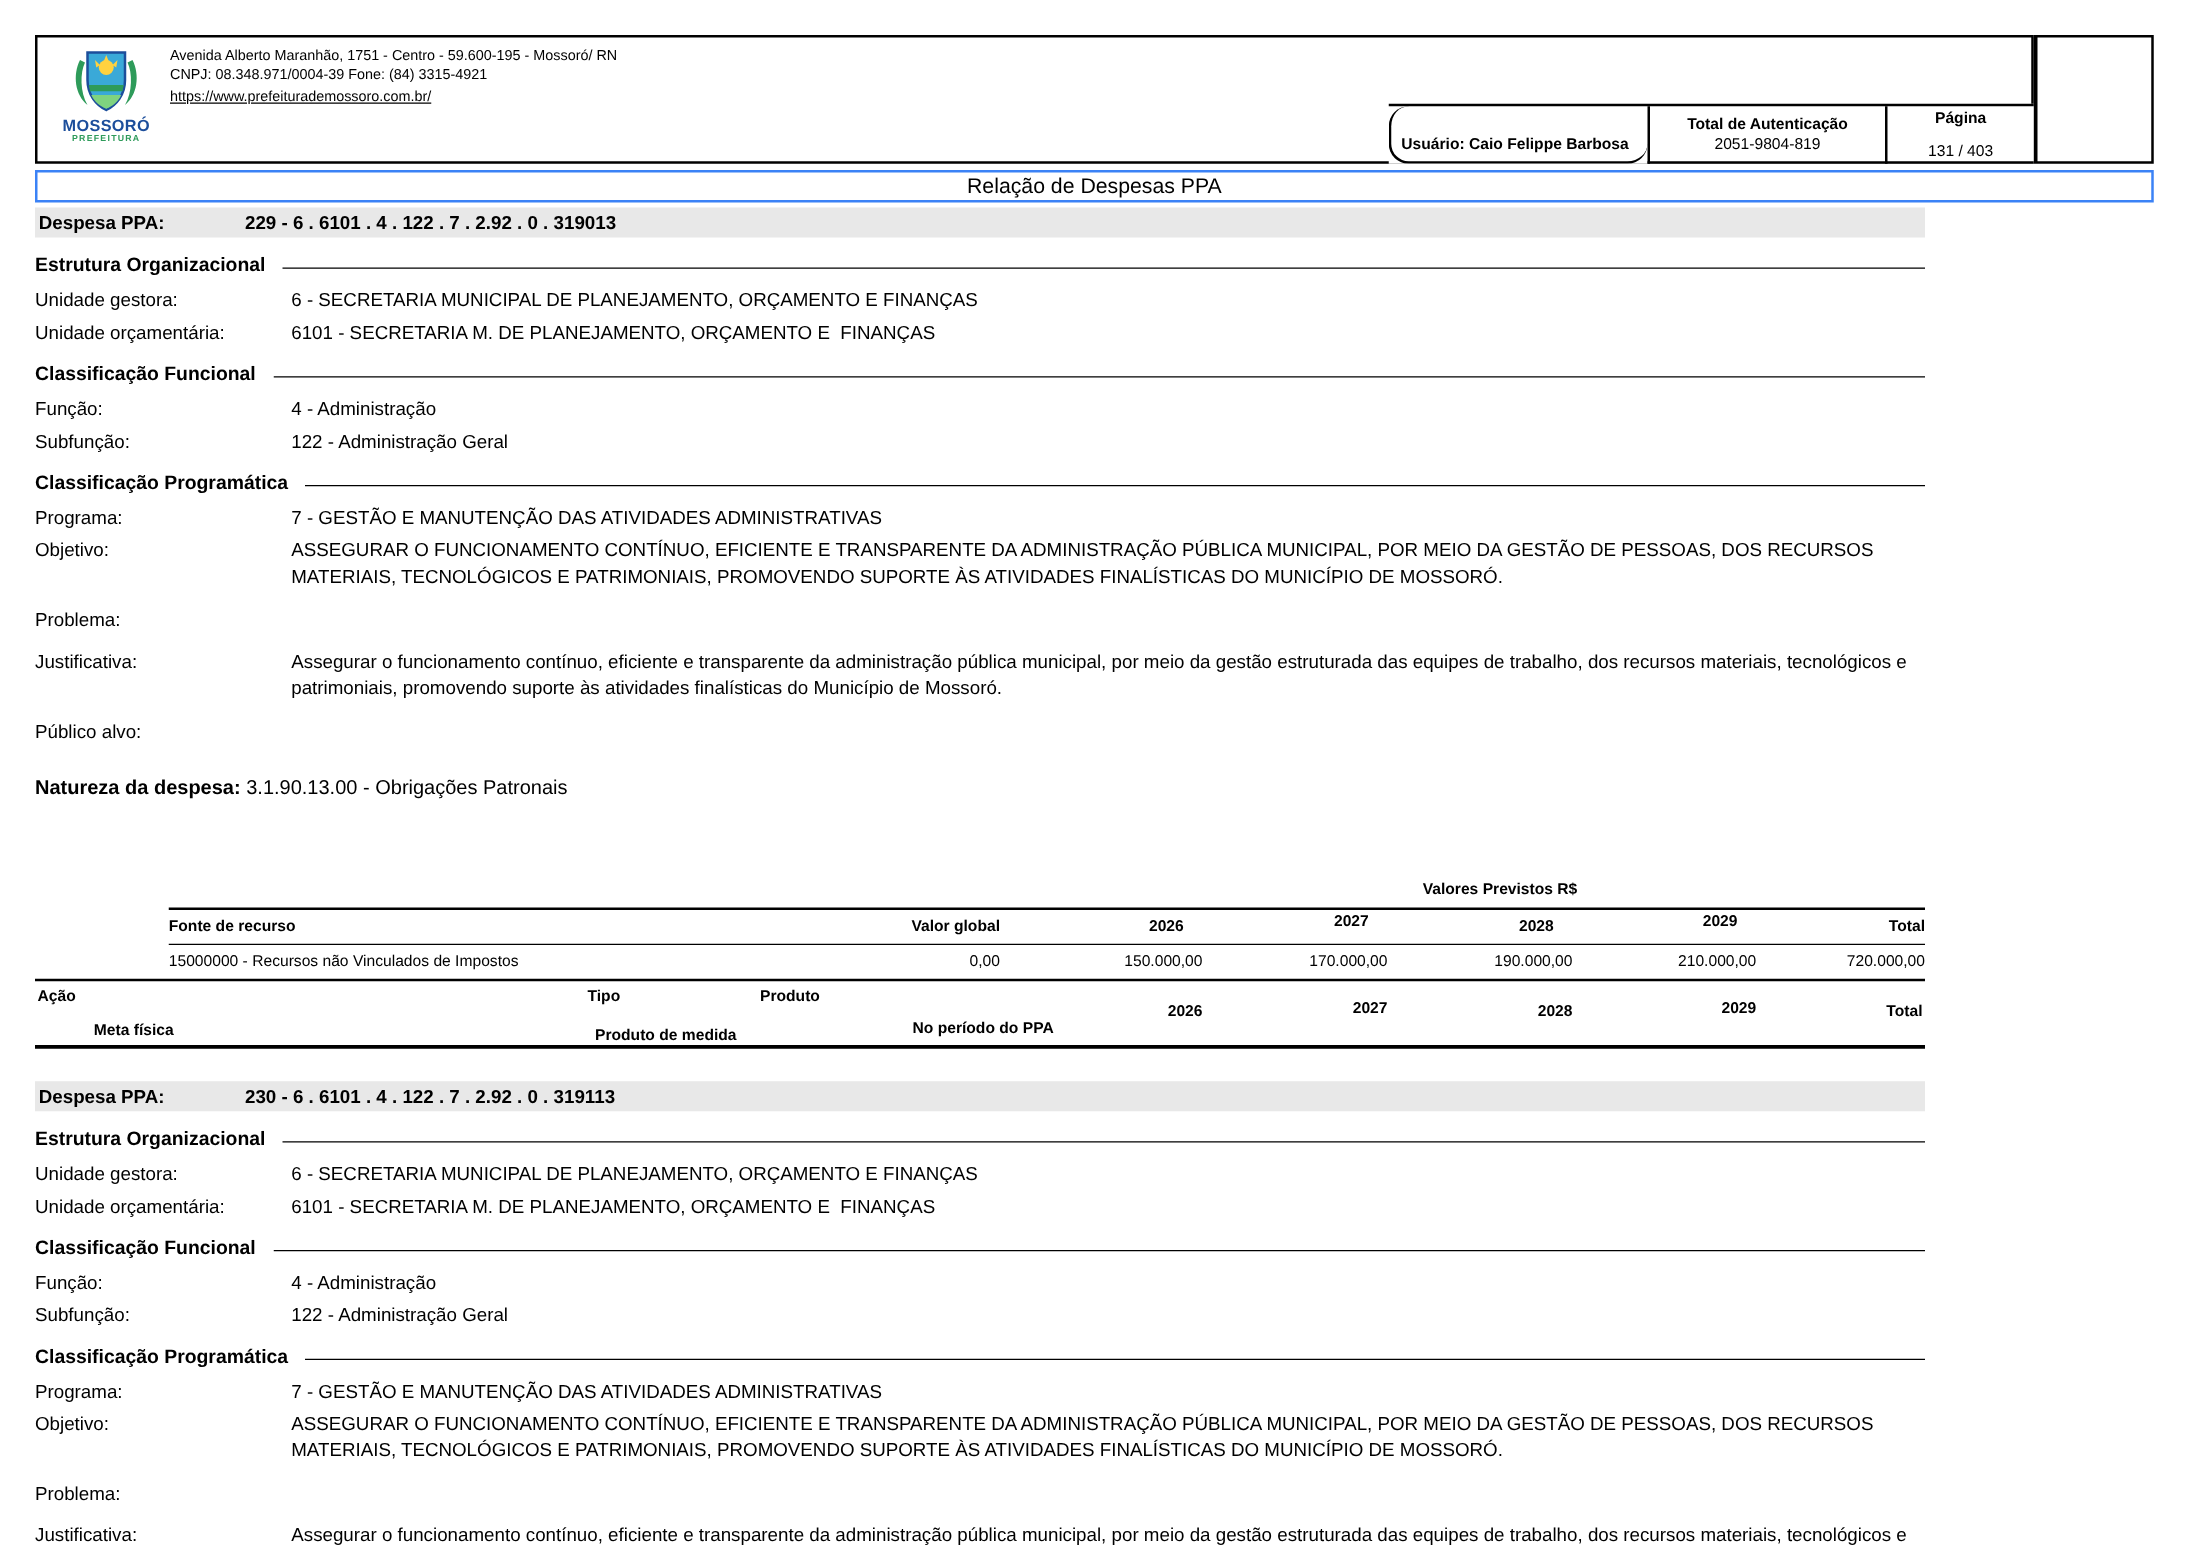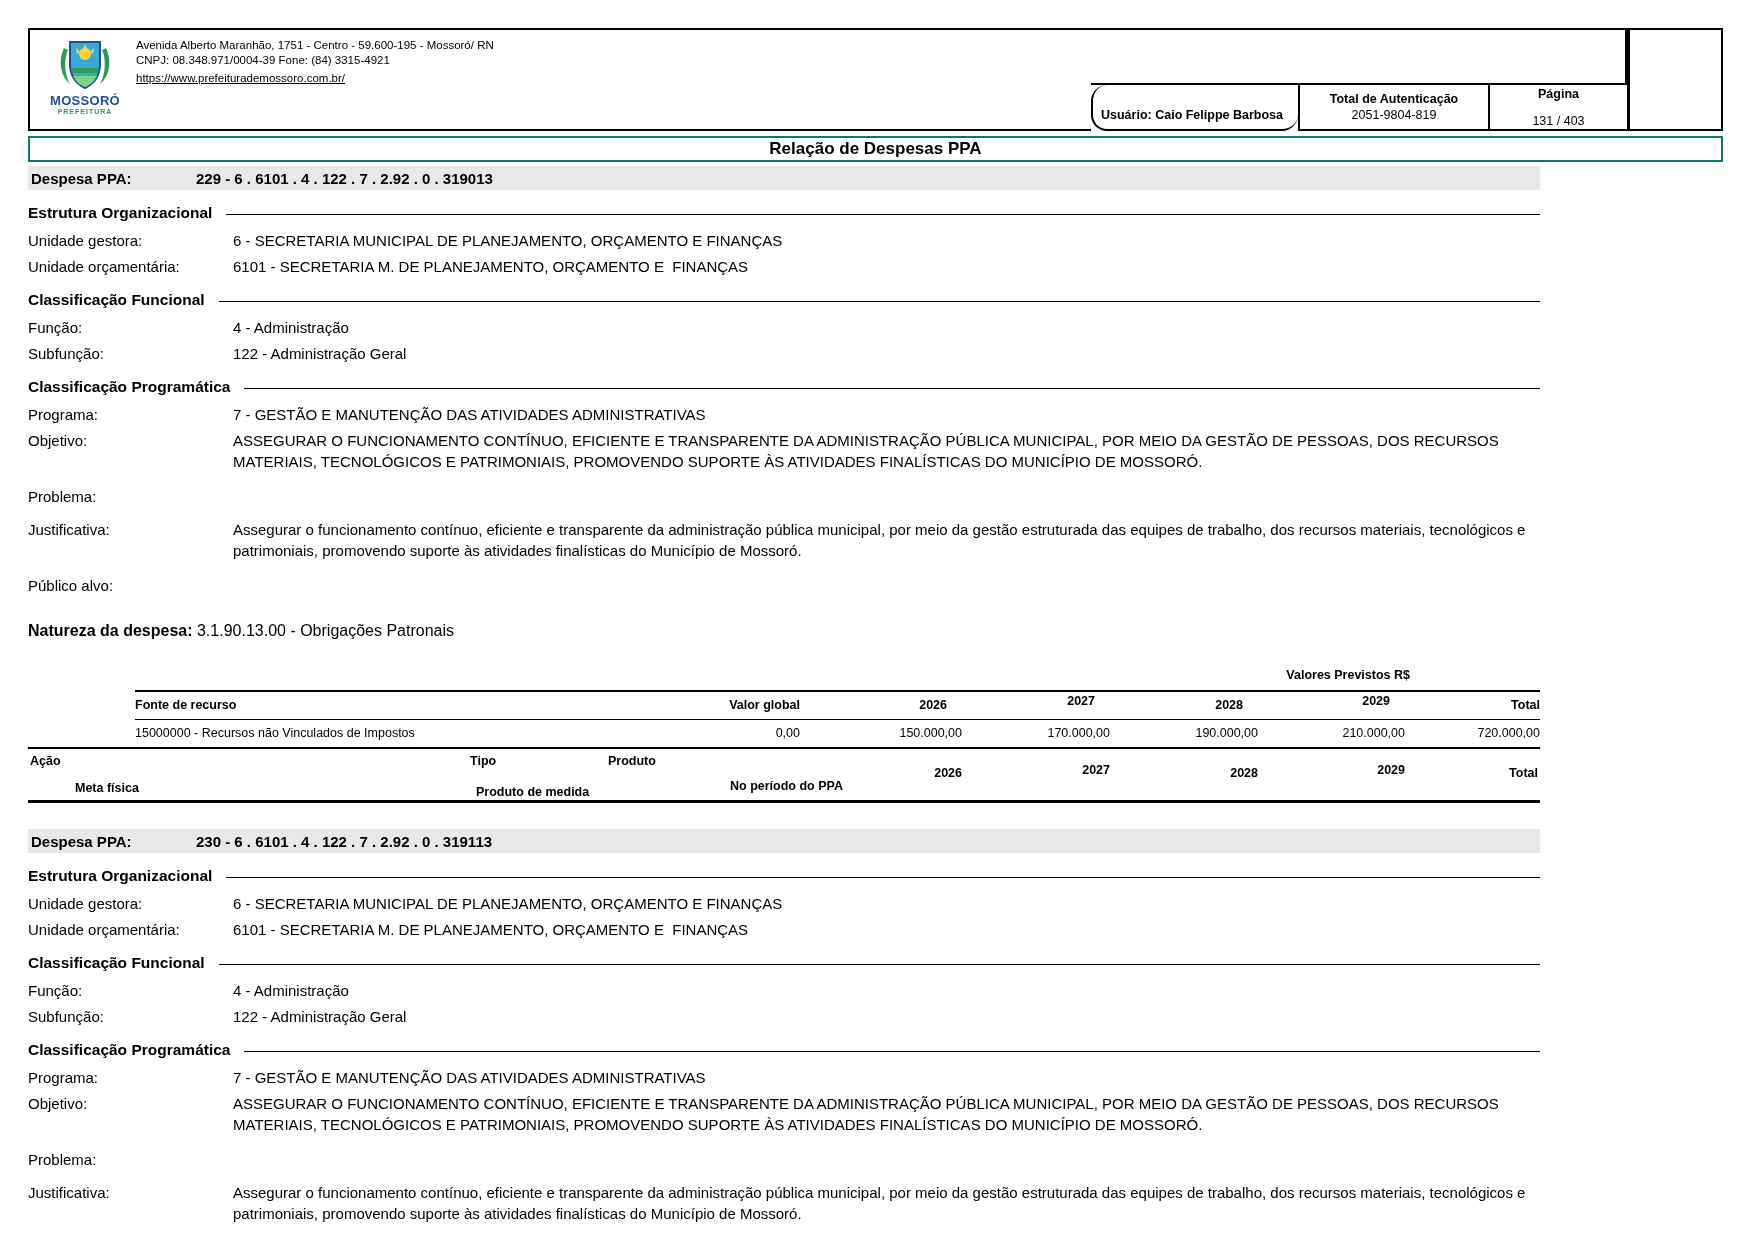--- a/index.html
+++ b/index.html
@@ -42,29 +42,29 @@
   .meta-strip {
     position: absolute; right: -2px; bottom: -2px;
     display: flex; height: 48px;
     border-top: 2px solid #000;
     background: #fff;
   }
   .meta-cell { border-left: 2px solid #000; border-bottom: 2px solid #000; font-size: 12.5px; }
   .user-cell { width: 207px; display: flex; align-items: flex-end; padding: 0 6px 7px 8px; font-weight: bold; border-radius: 16px; }
   .kv-cell { display: flex; flex-direction: column; justify-content: center; text-align: center; gap: 2px; }
   .auth-cell { width: 190px; }
-  .page-cell { width: 139px; gap: 13px; }
+  .page-cell { width: 119px; gap: 13px; }
   .kv-label { font-weight: bold; }
 
   
   .title-bar {
     width: 1695px; margin-top: 5px;
-    border: 2px solid #0f766e;
+    border: 2px solid #3b82f6;
     height: 26px; line-height: 22px;
-    text-align: center; font-weight: bold; font-size: 17px;
+    text-align: center; font-weight: normal; font-size: 17px;
   }
 
   
   .content { width: 1512px; }
   .despesa-bar {
     margin-top: 4px; background: #e8e8e8;
     height: 24px; display: flex; align-items: center;
     font-weight: bold; font-size: 15px; padding-left: 3px;
   }
   .despesa-bar .lbl { width: 165px; flex-shrink: 0; }
@@ -76,22 +76,22 @@
   .field { display: flex; font-size: 15px; line-height: 21px; margin-bottom: 5px; min-height: 21px; }
   .flabel { width: 205px; flex-shrink: 0; }
   .fvalue { flex: 1; white-space: pre-wrap; }
   .mt14 { margin-top: 14px; }
   .mt12 { margin-top: 12px; }
 
   .natureza-line { font-size: 16px; margin-top: 26px; }
   .natureza-line .nlbl { font-weight: bold; }
 
   .valores-title {
-    margin-top: 28px; margin-left: 962px; width: 420px;
-    text-align: right; font-weight: bold; font-size: 12.5px;
+    margin-top: 64px; margin-left: 962px; width: 420px;
+    text-align: center; font-weight: bold; font-size: 12.5px;
   }
 
   
   .fonte-table { margin-left: 107px; width: 1405px; font-size: 12.5px; margin-top: 8px; }
   .ft-row { display: grid; grid-template-columns: 500px 165px 162px 148px 148px 147px 135px; align-items: end; }
   .ft-head { border-top: 2px solid #000; border-bottom: 1px solid #000; padding: 6px 0 7px 0; font-weight: bold; }
   .ft-data { padding: 6px 0 7px 0; }
   .c-right { text-align: right; }
   .c-year-h { text-align: right; padding-right: 15px; }
   .raised { position: relative; top: -4px; }

